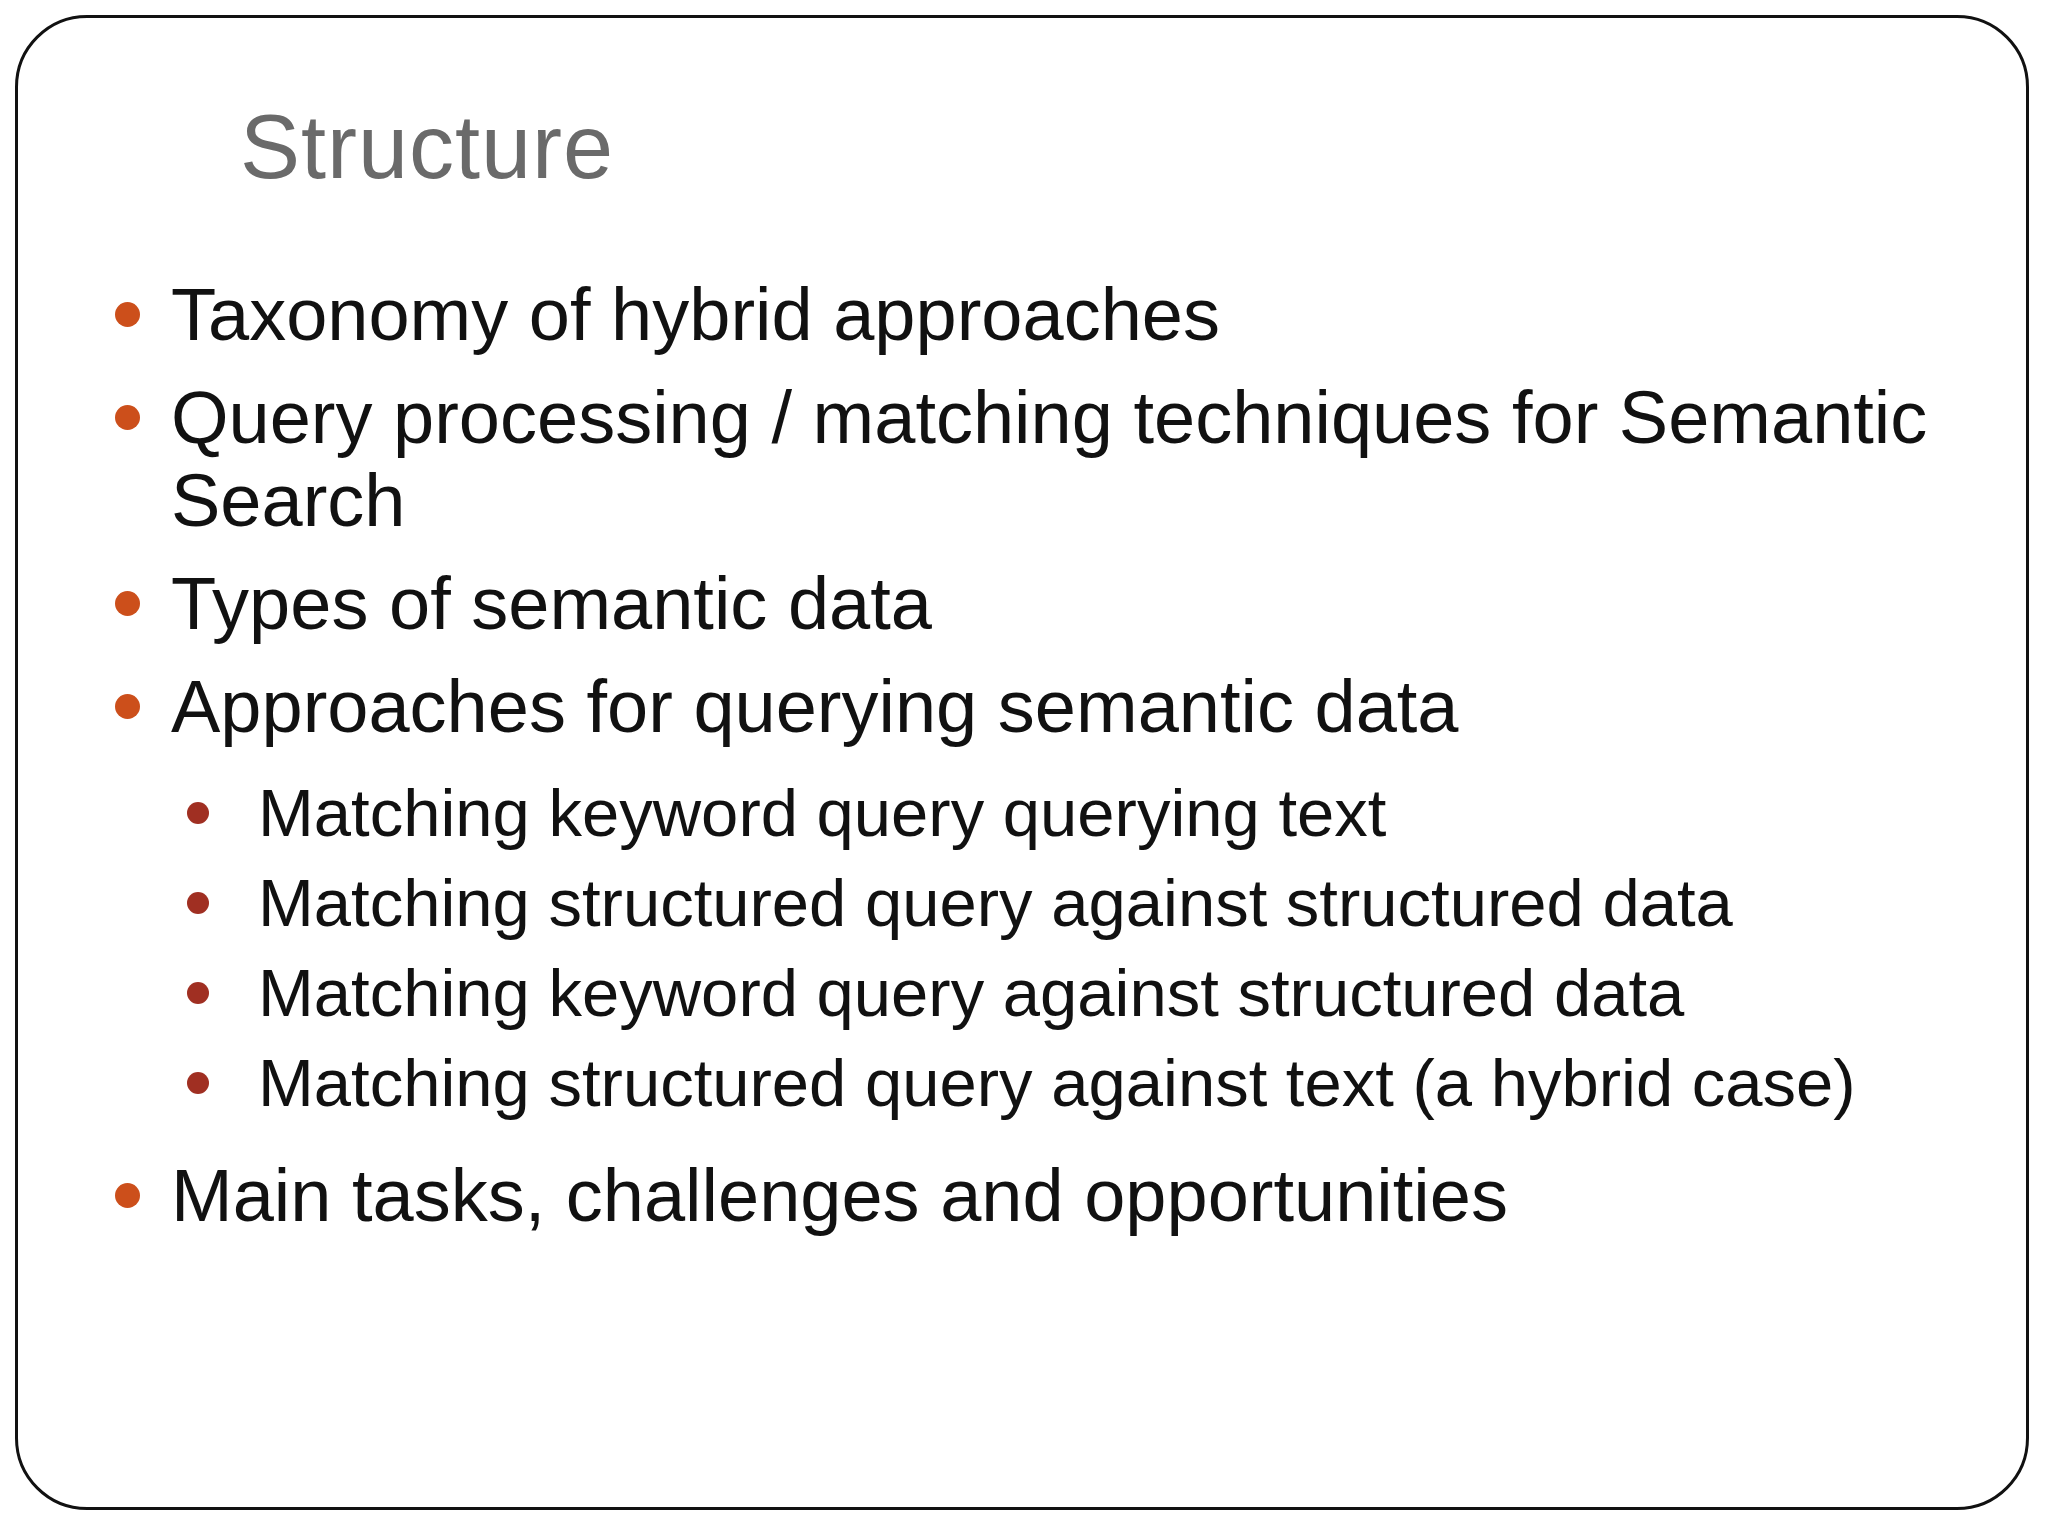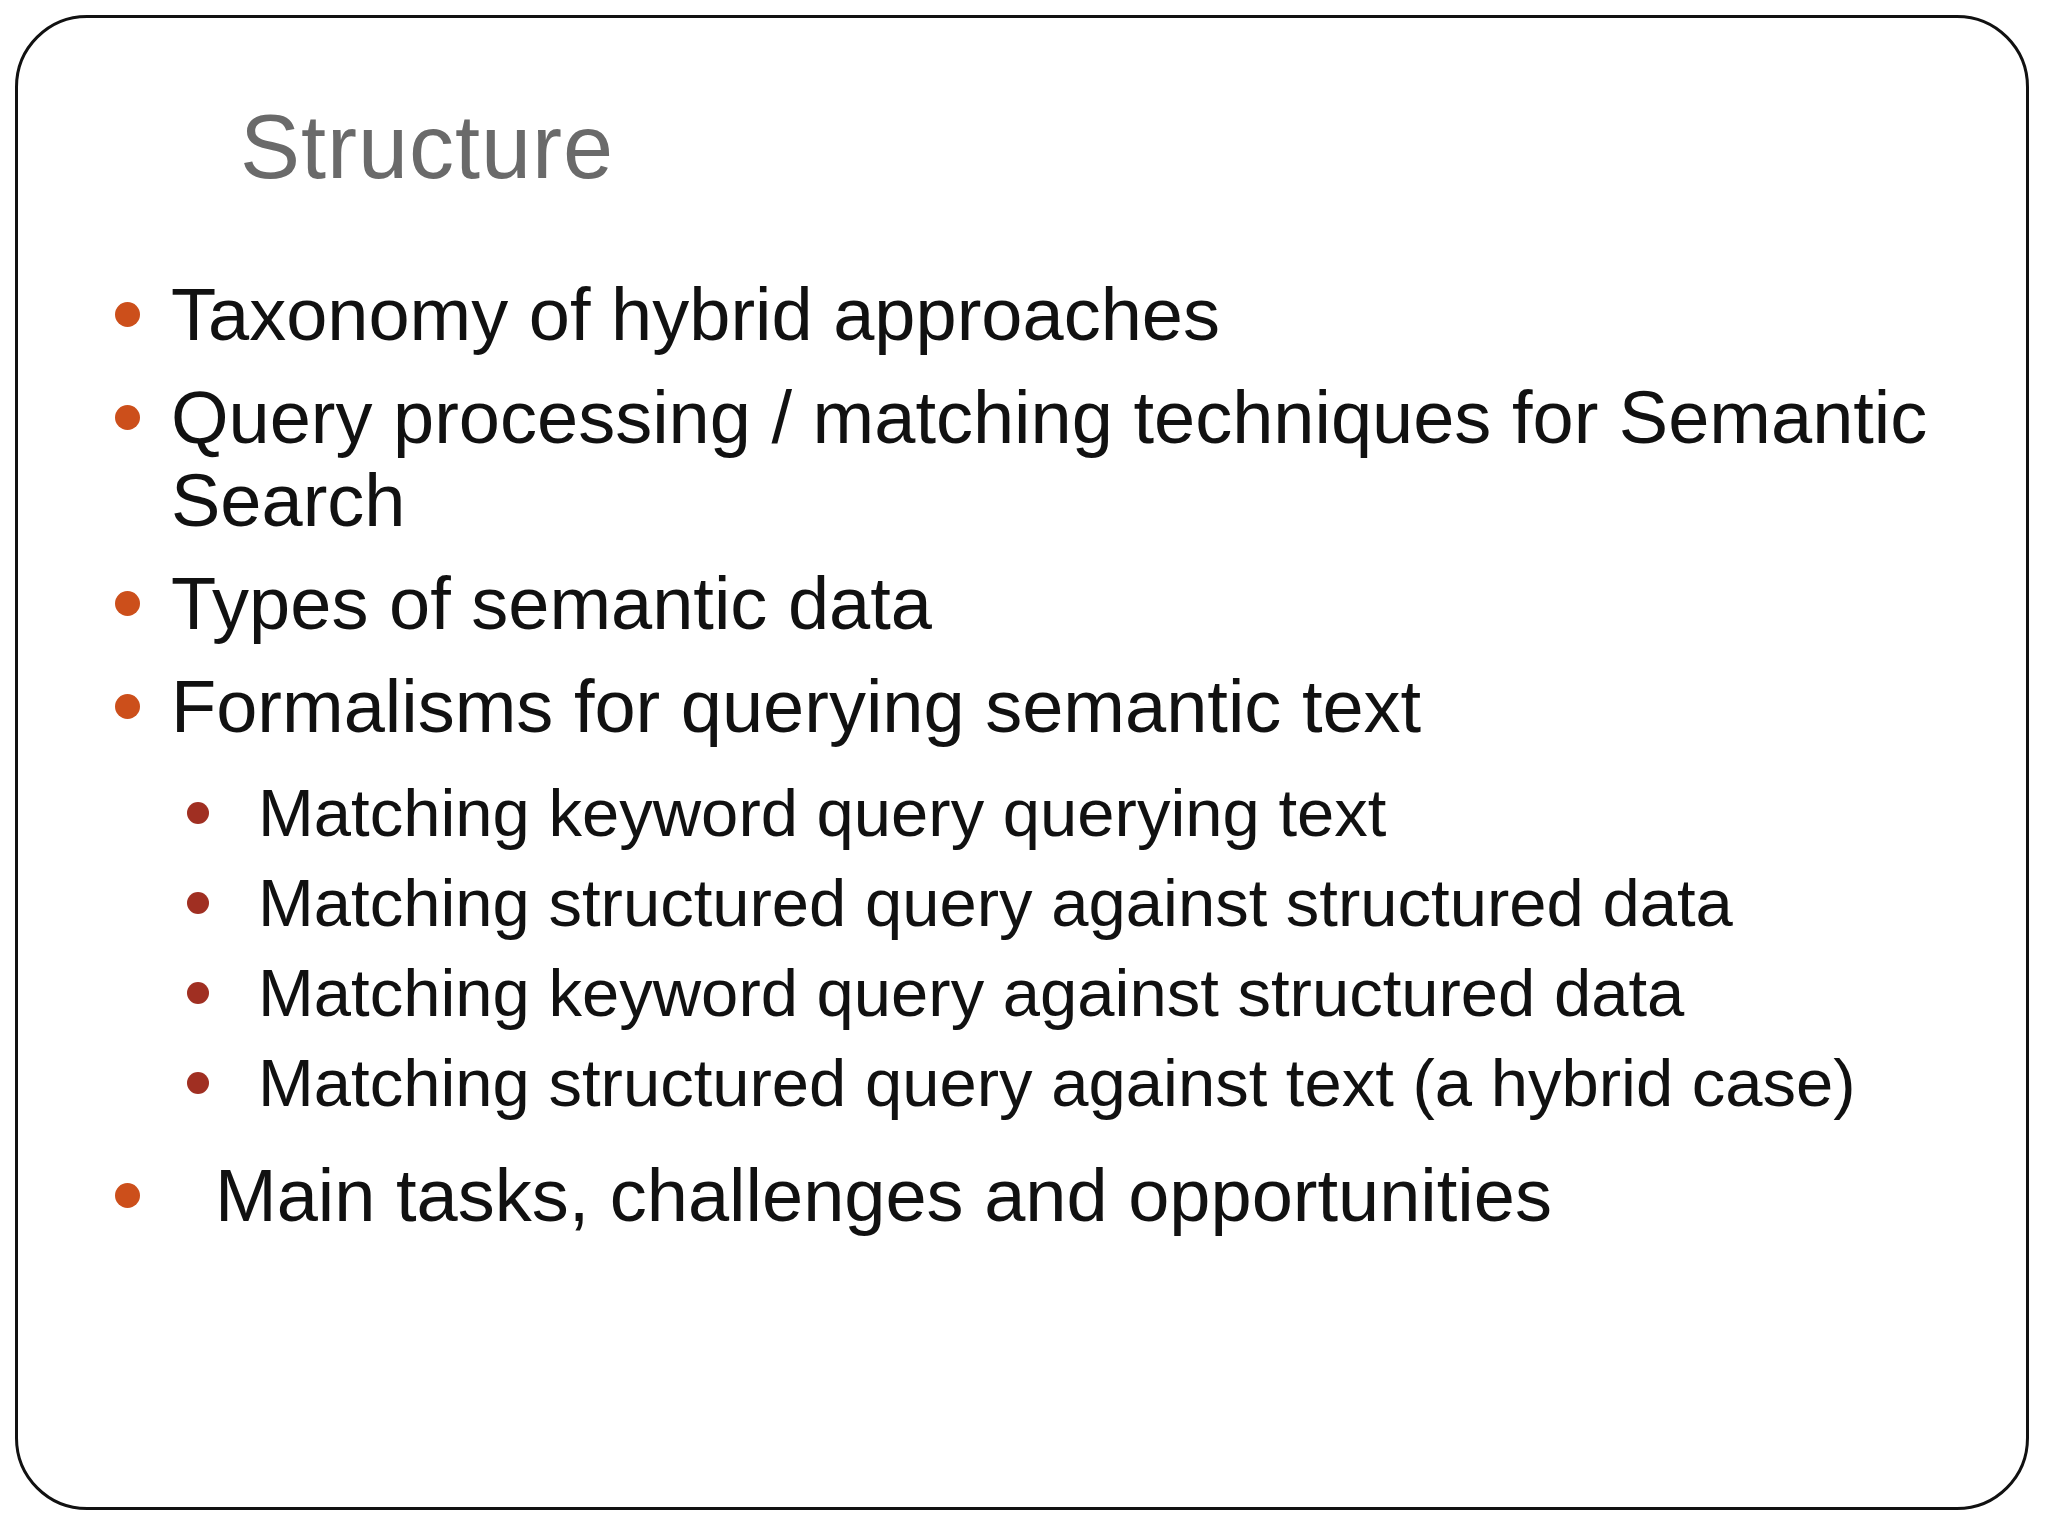--- a/index.html
+++ b/index.html
@@ -59,21 +59,21 @@
   li.lvl1 {
     font-size: 74px;
     line-height: 83px;
     margin: 0 0 20px 0;
   }
   li.lvl2 {
     font-size: 67px;
     line-height: 90px;
     margin: 0;
   }
-  li.lvl2 + li.lvl1 { margin-top: 26px; gap: 44px; }
+  li.lvl2 + li.lvl1 { margin-top: 26px; }
   .dot {
     flex: none;
     border-radius: 50%;
   }
   li.lvl1 .dot {
     width: 25px;
     height: 25px;
     margin: 29px 31px 0 0;
     background: var(--bullet1, #cc4f1b);
   }
@@ -101,21 +101,21 @@
           <li class="item lvl1">
             <span class="dot"></span>
             <span class="txt">Query processing / matching techniques for Semantic Search</span>
           </li>
           <li class="item lvl1">
             <span class="dot"></span>
             <span class="txt">Types of semantic data</span>
           </li>
           <li class="item lvl1">
             <span class="dot"></span>
-            <span class="txt">Formalisms for querying semantic text</span>
+            <span class="txt">Approaches for querying semantic data</span>
           </li>
           <li class="item lvl2">
             <span class="dot"></span>
             <span class="txt">Matching keyword query querying text</span>
           </li>
           <li class="item lvl2">
             <span class="dot"></span>
             <span class="txt">Matching structured query against structured data</span>
           </li>
           <li class="item lvl2">

